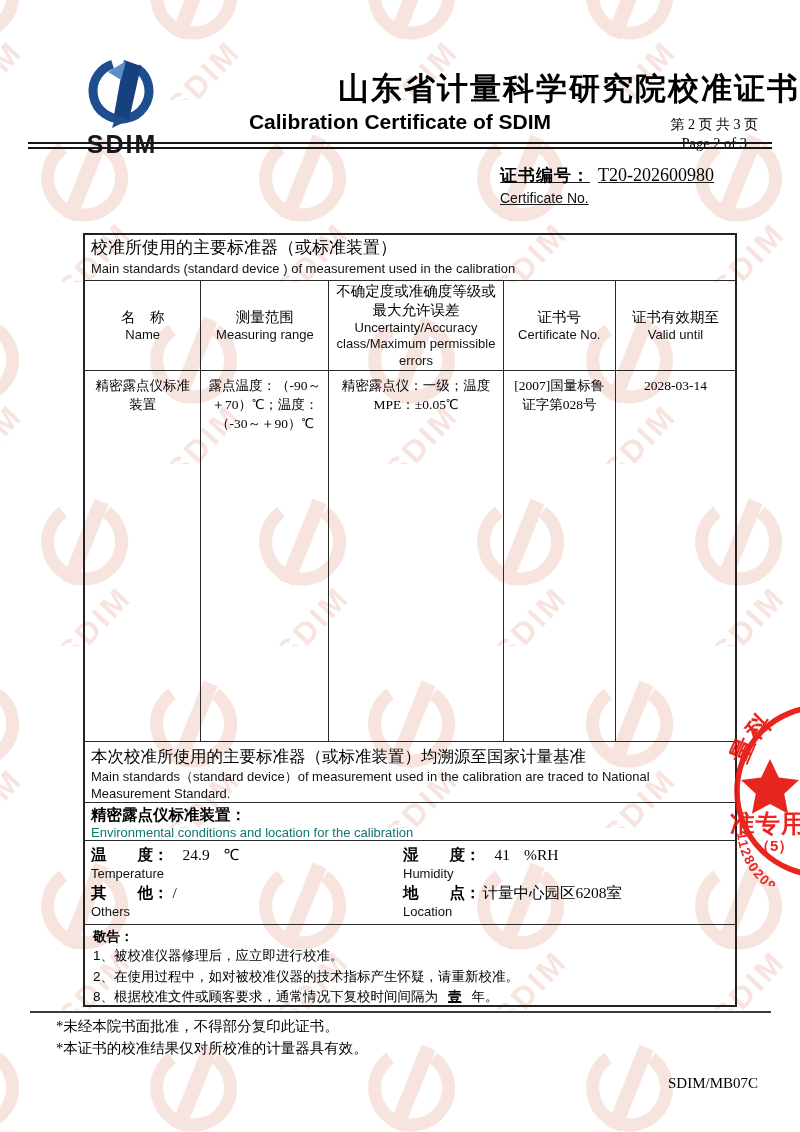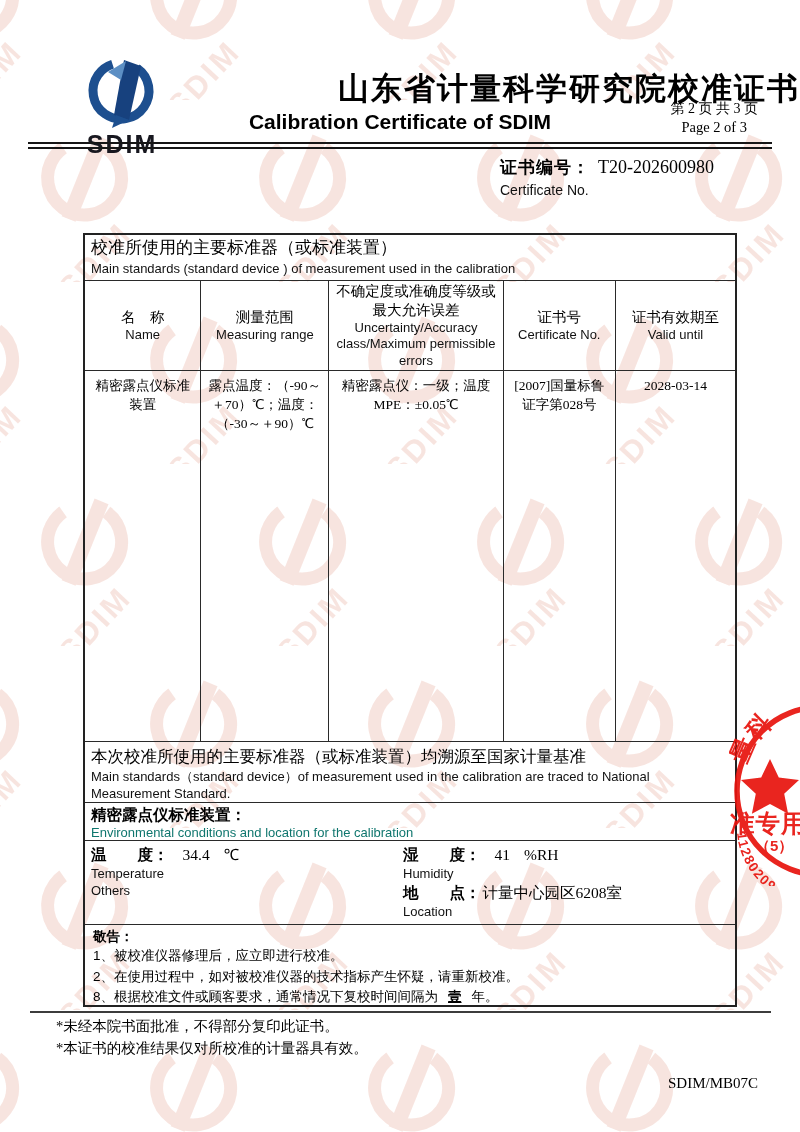--- a/index.html
+++ b/index.html
@@ -10,26 +10,26 @@
   
   #wm-layer{position:absolute;inset:0;z-index:0;pointer-events:none;}
   .wm{position:absolute;opacity:.55;}
   
   #logo{position:absolute;left:70px;top:58px;width:104px;text-align:center;z-index:1;}
   #logo .sdim-txt{font-weight:bold;font-size:25px;letter-spacing:2px;color:#17171f;line-height:20px;}
   #title-cn{position:absolute;left:0;right:0;top:68px;text-align:right;z-index:1;
     font-family:"Liberation Serif",serif;font-weight:bold;font-size:31px;letter-spacing:2px;color:#000;}
   #title-en{position:absolute;left:0;right:0;top:110px;text-align:center;z-index:1;
     font-weight:bold;font-size:21px;color:#000;}
-  #page-info{position:absolute;right:42px;top:100px;z-index:1;text-align:center;
+  #page-info{position:absolute;right:42px;top:116px;z-index:1;text-align:center;
     font-family:"Liberation Serif",serif;font-size:14px;line-height:18px;color:#000;}
   #page-info .en{font-weight:normal;font-size:14.5px;}
   #top-rule{position:absolute;left:28px;top:142px;width:744px;height:3px;z-index:1;
     border-top:2.5px solid #161616;border-bottom:2.5px solid #161616;}
-  #cert-no{position:absolute;left:500px;top:156px;z-index:1;}
+  #cert-no{position:absolute;left:500px;top:164px;z-index:1;text-decoration:underline;}
   #cert-no .l1{font-family:"Liberation Serif",serif;font-size:17px;color:#000;}
   #cert-no .l1 .lab{font-weight:bold;letter-spacing:1px;}
   #cert-no .l1 .val{font-size:18px;margin-left:8px;}
   #cert-no .l2{font-size:14px;margin-top:3px;color:#111;}
   
   #main-table{position:absolute;left:83px;top:233px;width:654px;z-index:1;
     border:2px solid #222;box-sizing:border-box;background:transparent;}
   .trow{border-bottom:1px solid #2a2a2a;box-sizing:border-box;}
   .trow:last-child{border-bottom:none;}
   .rowA{padding:1px 6px 3px 6px;height:46px;}
@@ -377,23 +377,26 @@
   </div>
 
   <div class="trow rowE">
     <div class="cn">精密露点仪标准装置：</div>
     <div class="en">Environmental conditions and location for the calibration</div>
   </div>
 
   <div class="trow rowF">
     <div class="col colL">
       <div class="env-line">
-        <span class="lab">温　　度：</span><span class="val">34.4</span><span class="unit">℃</span>
+        <span class="lab">温　　度：</span><span class="val">24.9</span><span class="unit">℃</span>
       </div>
       <div class="env-en">Temperature</div>
+      <div class="env-line">
+        <span class="lab">其　　他：</span><span class="val" style="margin-left:4px">/</span>
+      </div>
       <div class="env-en">Others</div>
     </div>
     <div class="col colR">
       <div class="env-line">
         <span class="lab">湿　　度：</span><span class="val">41</span><span class="unit">%RH</span>
       </div>
       <div class="env-en">Humidity</div>
       <div class="env-line">
         <span class="lab">地　　点：</span><span class="val" style="margin-left:2px">计量中心园区6208室</span>
       </div>

